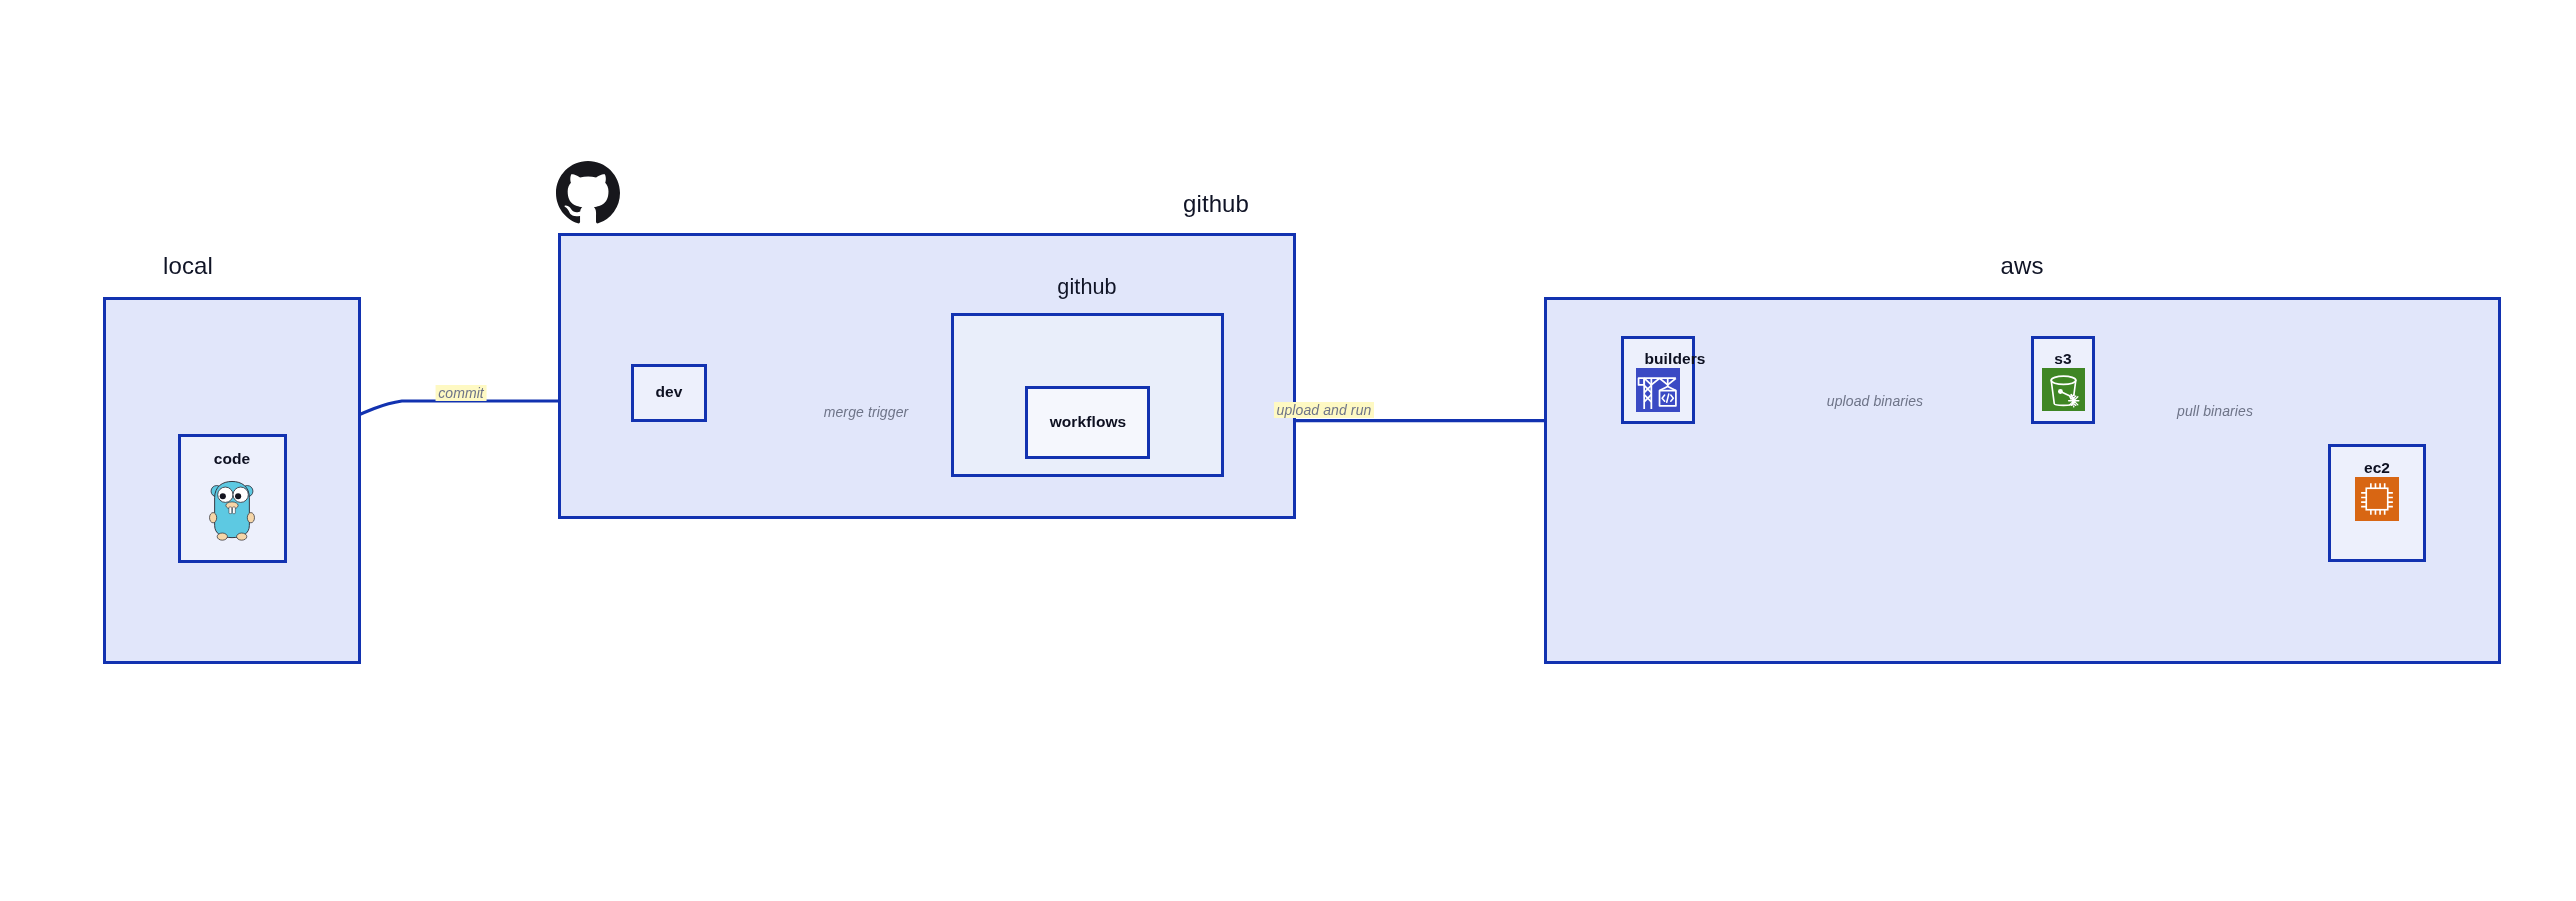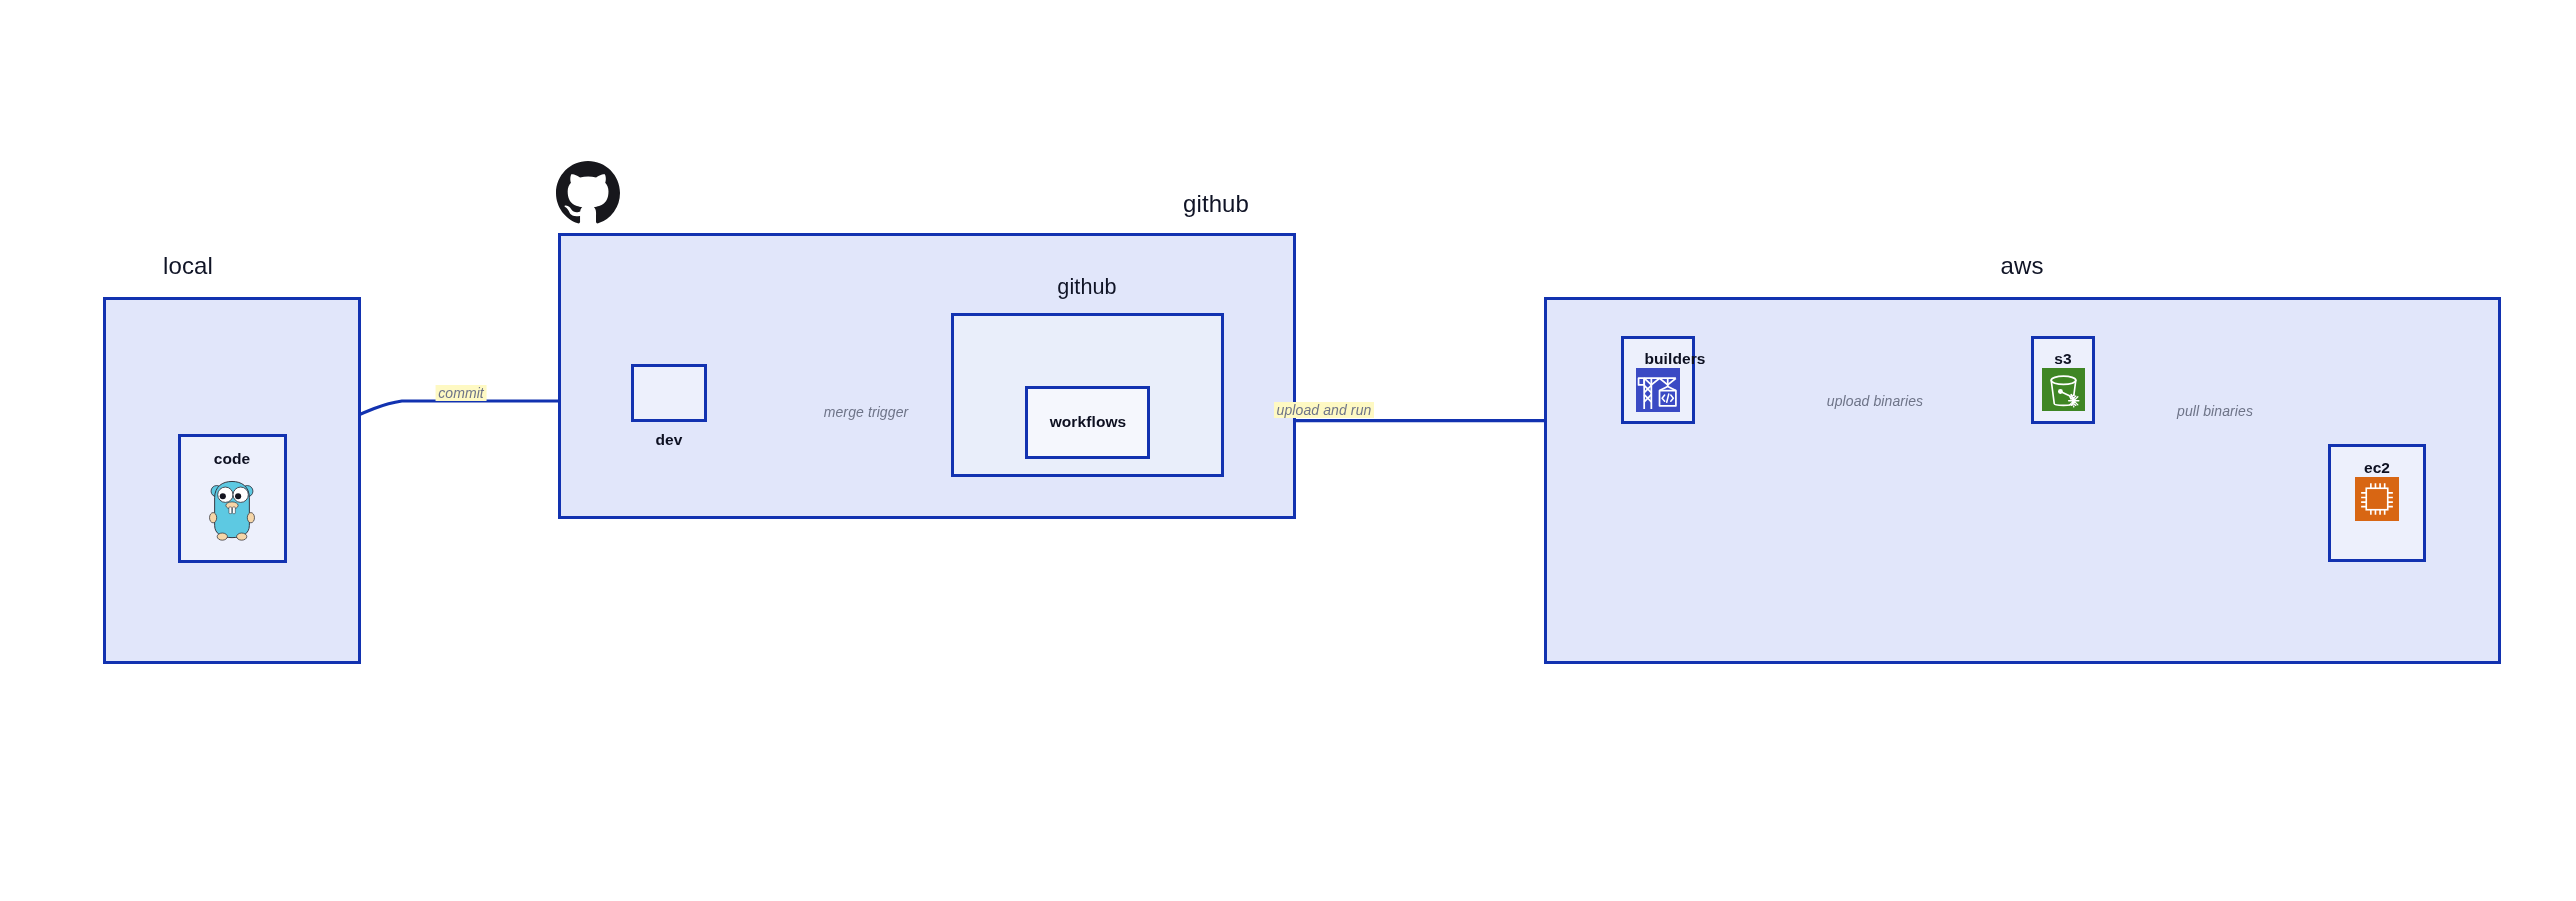--- a/index.html
+++ b/index.html
@@ -159,21 +159,21 @@
            -.28-.15-.68-.52-.01-.53.63-.01 1.08.58 1.23.82.72 1.21 1.87.87 2.33.66
            .07-.52.28-.87.51-1.07-1.78-.2-3.64-.89-3.64-3.95 0-.87.31-1.59.82-2.15
            -.08-.2-.36-1.02.08-2.12 0 0 .67-.21 2.2.82.64-.18 1.32-.27 2-.27
            .68 0 1.36.09 2 .27 1.53-1.04 2.2-.82 2.2-.82.44 1.1.16 1.92.08 2.12
            .51.56.82 1.27.82 2.15 0 3.07-1.87 3.75-3.65 3.95.29.25.54.73.54 1.48
            0 1.07-.01 1.93-.01 2.2 0 .21.15.46.55.38A8.01 8.01 0 0 0 16 8c0-4.42-3.58-8-8-8z"></path>
     </svg>
   </div>
 
   <div class="node-box" style="left:631px; top:364px; width:76px; height:58px;"></div>
-  <div class="node-label" style="left:669px; top:392px; transform:translate(-50%,-50%);margin-top:48px;">dev</div>
+  <div class="node-label" style="left:669px; top:392px; transform:translate(-50%,-50%);">dev</div>
 
   <div class="sub-box" style="left:951px; top:313px; width:273px; height:164px;"></div>
   <div class="group-label" style="left:1087px; top:274px; transform:translateX(-50%); font-size:21.6px;">github</div>
 
   <div class="node-box pale" style="left:1025px; top:386px; width:125px; height:73px;"></div>
   <div class="node-label" style="left:1088px; top:422px; transform:translate(-50%,-50%);">workflows</div>
 
   <div class="group-box" style="left:1544px; top:297px; width:957px; height:367px;"></div>
   <div class="group-label" style="left:2022px; top:252px; transform:translateX(-50%);">aws</div>
 

